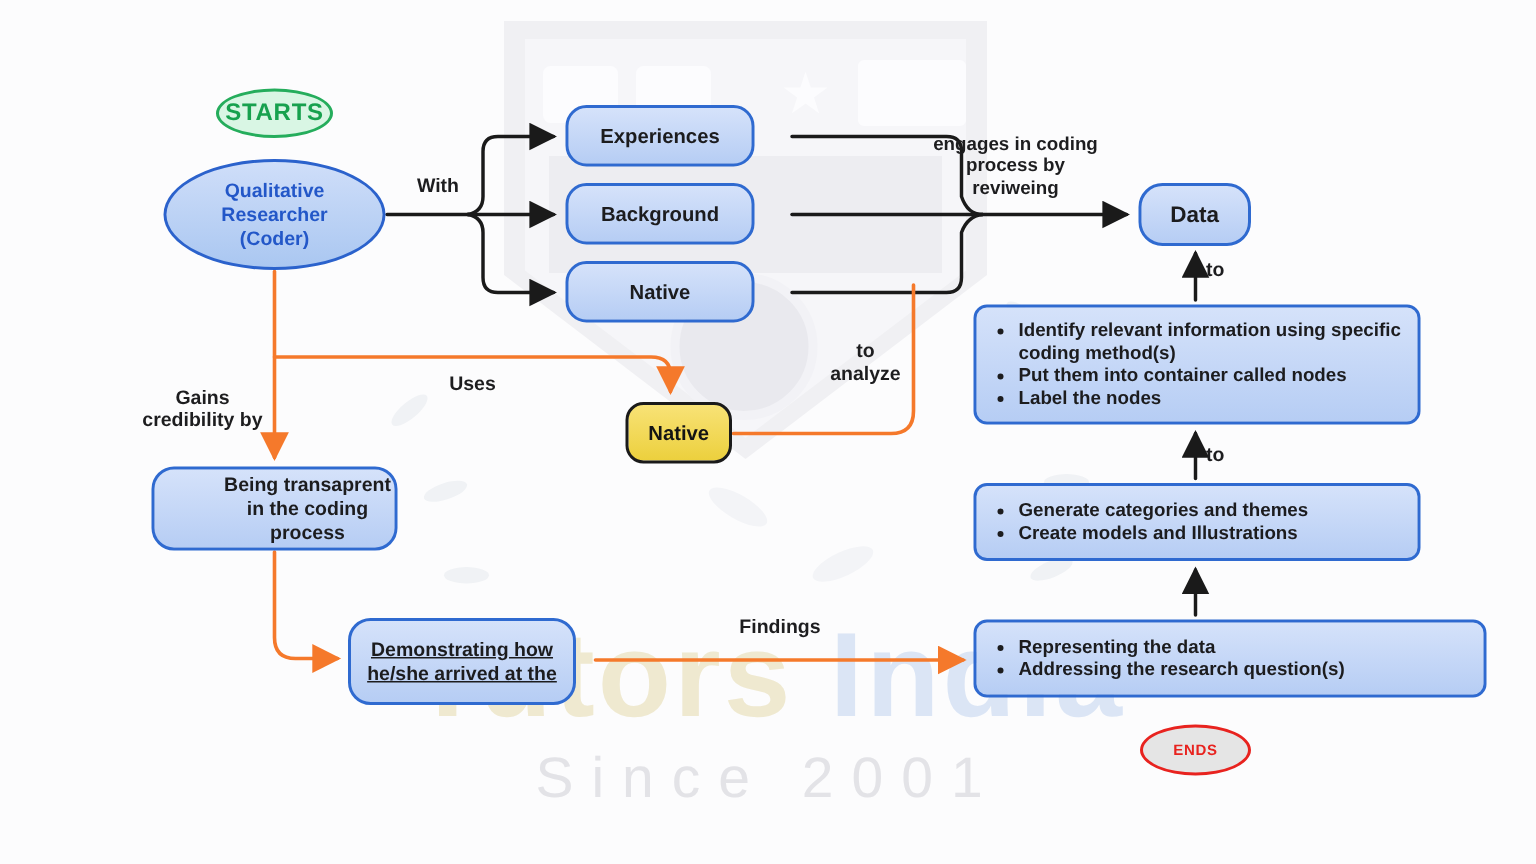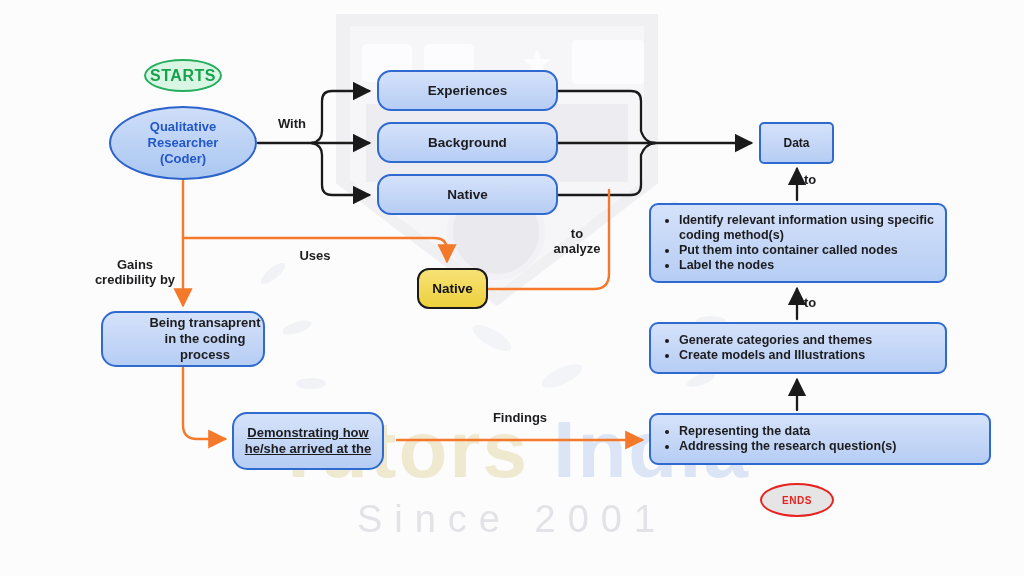--- a/index.html
+++ b/index.html
@@ -35,23 +35,23 @@
   .r14{border-radius:14px;}
   .r17{border-radius:9px;}
   .oval{border-radius:50%;}
   .starts{left:144px;top:59px;width:78px;height:33px;border:2.5px solid #25ad5c;
     background:#d9f6e4;color:#17a14e;font-size:16px;font-weight:700;letter-spacing:.5px;}
   .ends{left:760px;top:483px;width:74px;height:34px;border:2.5px solid #e8231f;
     background:#e5e5e5;color:#e8231f;font-size:10px;font-weight:700;letter-spacing:.5px;}
   .researcher{left:109px;top:106px;width:148px;height:74px;border:2.5px solid #2b62cc;
     background:linear-gradient(180deg,#cfdef9,#aac7f1);color:#2357c8;font-size:13px;line-height:1.22;}
   .researcher span{display:block;width:100px;}
-  .attr{left:377px;width:181px;height:41px;font-size:13.5px;}
+  .attr{left:377px;width:126px;height:41px;font-size:13.5px;}
   .exp{top:70px;} .bg{top:122px;} .intent{top:174px;}
-  .databox{left:759px;top:122px;width:75px;height:42px;font-size:12px;border-radius:5px;}
+  .databox{left:759px;top:122px;width:75px;height:42px;font-size:15px;border-radius:16px;}
   .native{left:417px;top:268px;width:71px;height:41px;border:2.5px solid #1a1a1a;border-radius:12px;
     background:linear-gradient(180deg,#f8e276,#ecd03d);color:#141414;font-size:13.5px;}
   .transp{left:101px;top:311px;width:164px;height:56px;font-size:13px;line-height:1.25;border-radius:15px;}
   .transp span{display:block;width:142px;margin-left:44px;}
   .demo{left:232px;top:412px;width:152px;height:58px;font-size:13px;line-height:1.25;border-radius:15px;text-decoration:underline;}
   .demo span{display:block;width:146px;}
   .bullets{align-items:center;justify-content:flex-start;text-align:left;
     font-size:12.5px;line-height:1.2;padding:6px 8px 6px 10px;}
   .bullets ul{margin:0;padding-left:18px;}
   .bullets li{margin:0;}
@@ -170,20 +170,21 @@
 
   <div class="node blue transp">
     <span>Being transaprent in the coding process</span>
   </div>
 
   <div class="node blue demo">
     <span>Demonstrating how he/she arrived at the</span>
   </div>
 
   <div class="lbl lbl-with">With</div>
+  <div class="lbl lbl-engages">engages in coding process by reviweing</div>
   <div class="lbl lbl-to1">to</div>
   <div class="lbl lbl-to2">to</div>
   <div class="lbl lbl-uses">Uses</div>
   <div class="lbl lbl-toanalyze">to analyze</div>
   <div class="lbl lbl-gains">Gains credibility by</div>
   <div class="lbl lbl-findings">Findings</div>
 
 </div>
 
 </body></html>

